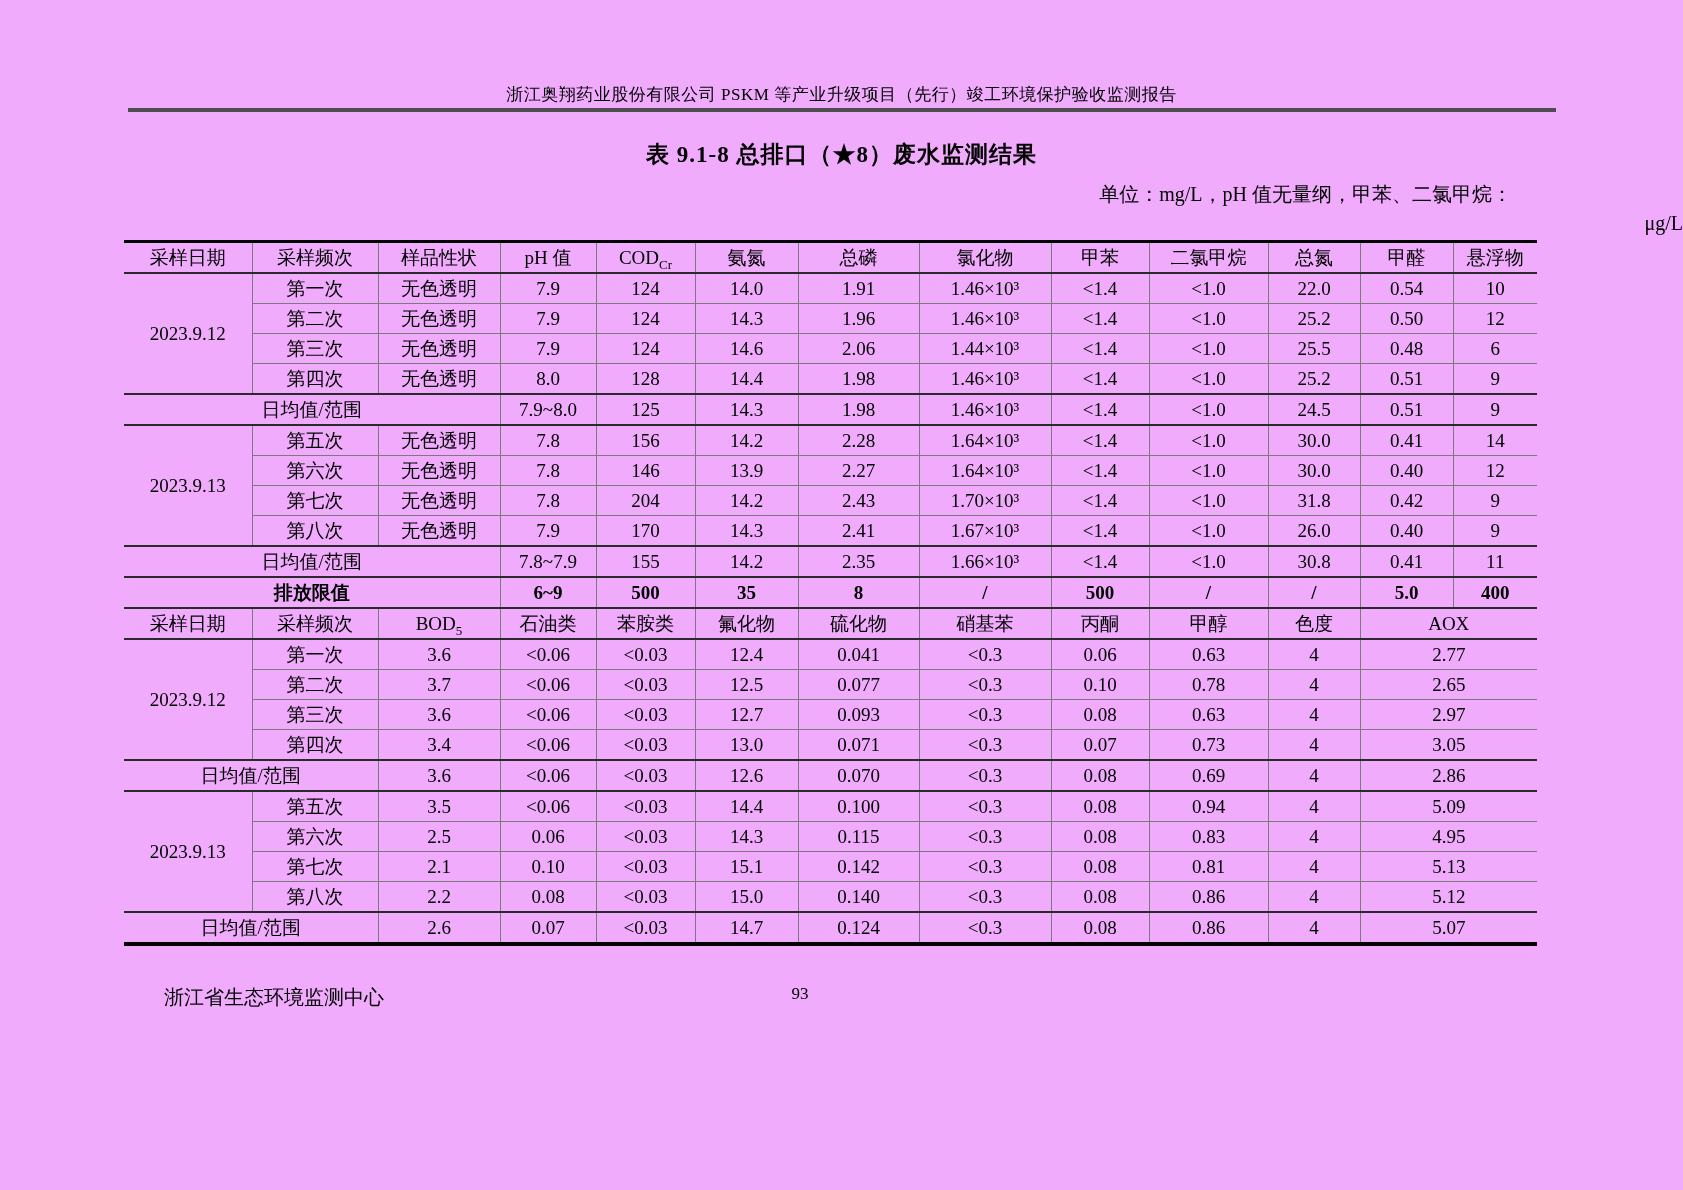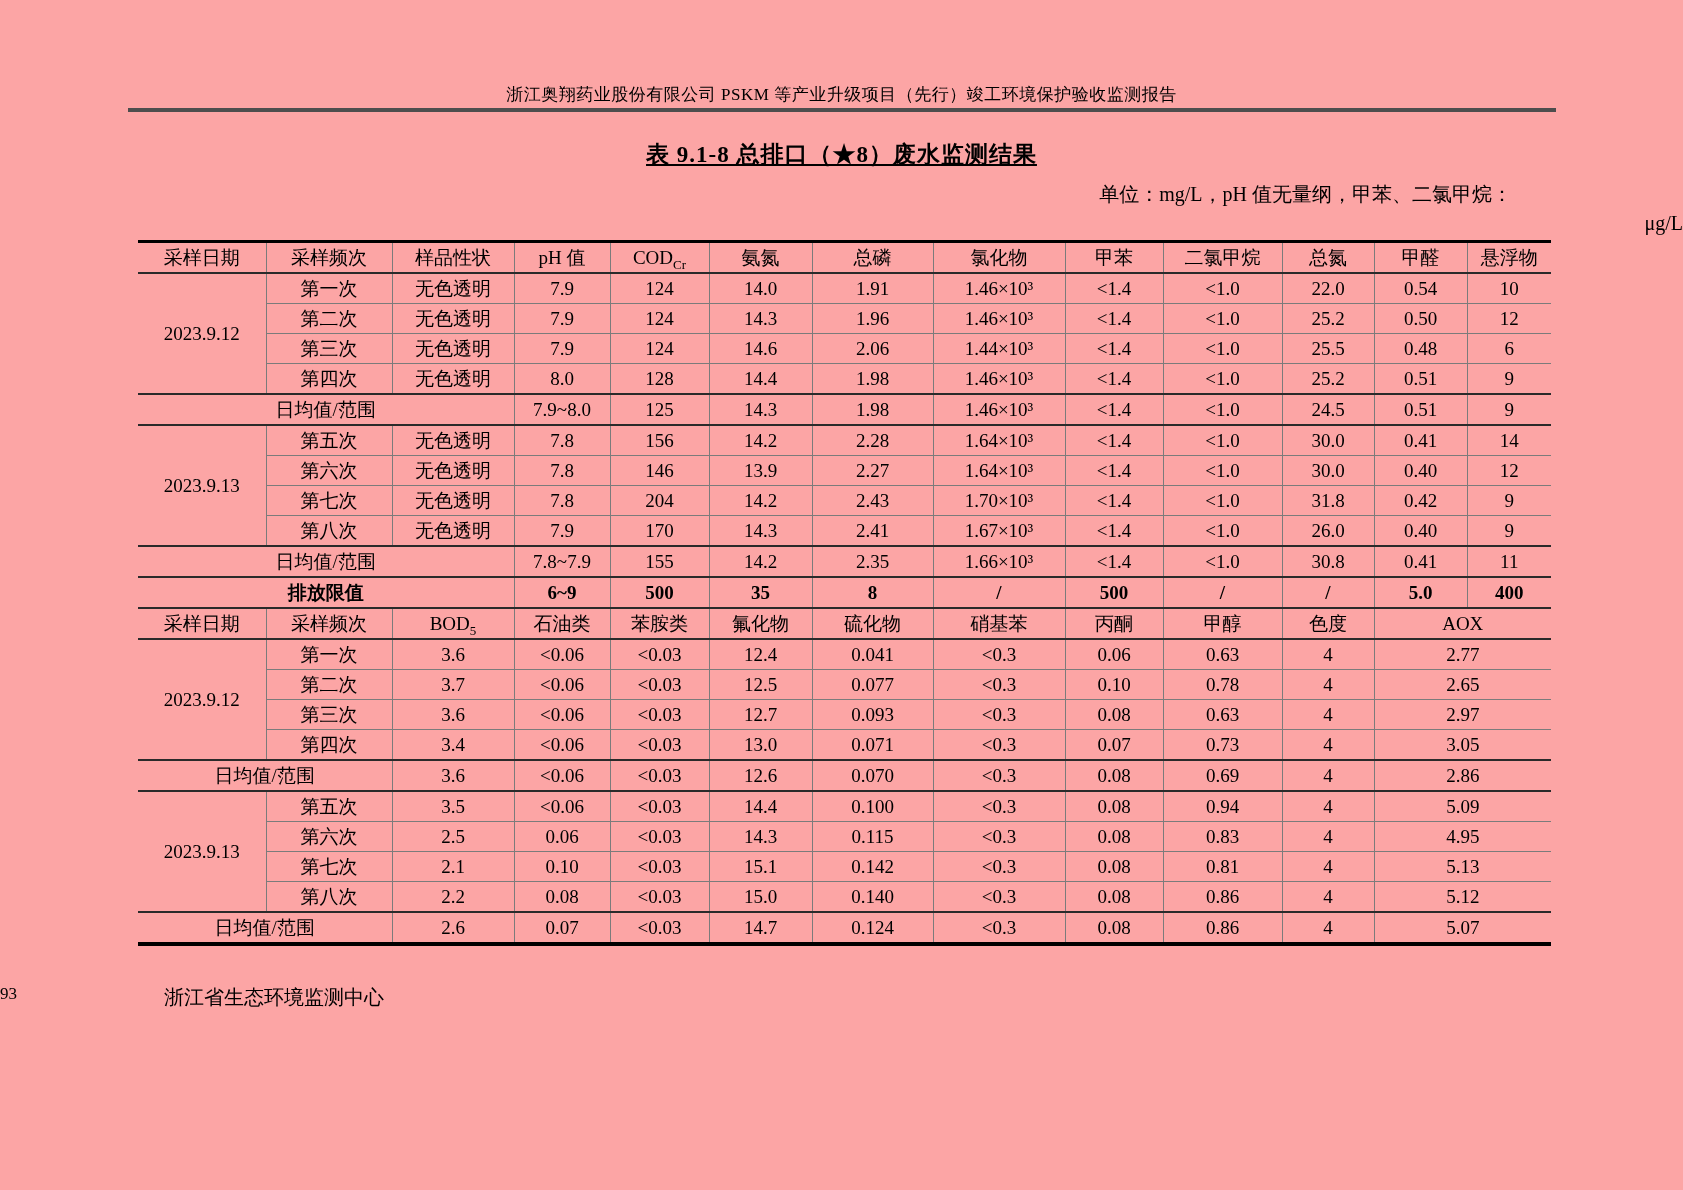--- a/index.html
+++ b/index.html
@@ -1,42 +1,42 @@
 <!DOCTYPE html>
 <html><head>
 <meta charset="utf-8">
 <style>
   html,body{margin:0;padding:0;background:#e8e8e8;}
   .page{
-    position:relative;width:1683px;height:1190px;background:#fca5a5;
+    position:relative;width:1683px;height:1190px;background:#f0abfc;
     font-family:"Liberation Serif","DejaVu Serif",serif;color:#000;overflow:hidden;
   }
   .doc-header{position:absolute;top:83px;left:0;width:100%;text-align:center;
     font-size:17px;letter-spacing:.5px;}
   .header-rule{position:absolute;top:108px;left:128px;width:1428px;height:4px;background:#4d4d4d;}
   .table-title{position:absolute;top:139px;left:0;width:100%;text-align:center;
-    font-size:23px;font-weight:bold;letter-spacing:1px;text-decoration:underline;}
+    font-size:23px;font-weight:bold;letter-spacing:1px;}
   .unit-line1{position:absolute;top:181px;right:171px;font-size:20px;}
   .unit-line2{position:absolute;top:212px;left:0;width:100%;text-align:right;font-size:20px;}
   table.monitor{
-    position:absolute;top:240px;left:138px;width:1413px;table-layout:fixed;
+    position:absolute;top:240px;left:124px;width:1413px;table-layout:fixed;
     border-collapse:collapse;border-top:3px solid #000;border-bottom:4px solid #000;
     font-size:19px;
   }
   table.monitor td{
     border:1px solid #7b7b7b;text-align:center;vertical-align:middle;
     height:29px;padding:0 2px;white-space:nowrap;overflow:hidden;
   }
   table.monitor td:first-child{border-left:none;}
   table.monitor td:last-child{border-right:none;}
   table.monitor tr.hb td{border-top:2px solid #2a2a2a;}
   table.monitor tr.limit td{font-weight:bold;}
   table.monitor sub{font-size:13px;line-height:0;}
   .footer-left{position:absolute;top:984px;left:164px;font-size:20px;}
-  .page-num{position:absolute;top:984px;left:0;width:1600px;font-size:17px;}
+  .page-num{position:absolute;top:984px;left:0;width:1600px;text-align:center;font-size:17px;}
 </style>
 </head>
 <body>
 
 <div class="page">
   <div class="doc-header">浙江奥翔药业股份有限公司 PSKM 等产业升级项目（先行）竣工环境保护验收监测报告</div>
   <div class="header-rule"></div>
   <div class="table-title">表 9.1-8 总排口（★8）废水监测结果</div>
   <div class="unit-line1">单位：mg/L，pH 值无量纲，甲苯、二氯甲烷：</div>
   <div class="unit-line2">μg/L</div>

